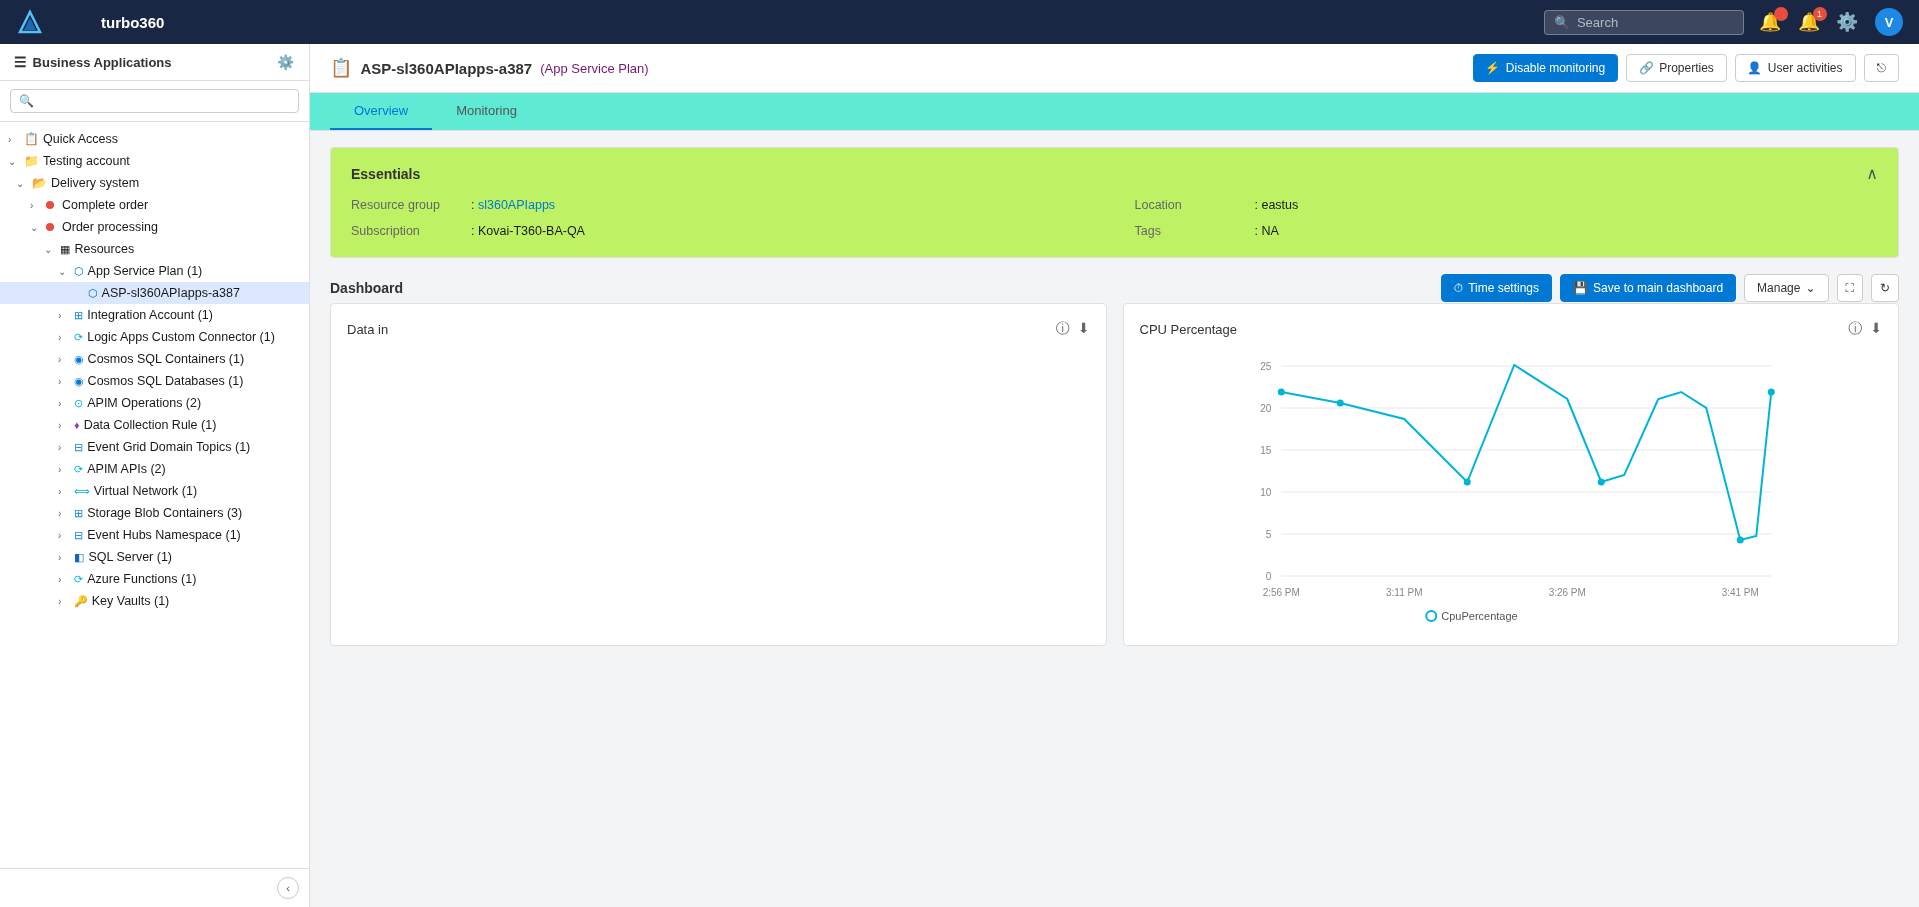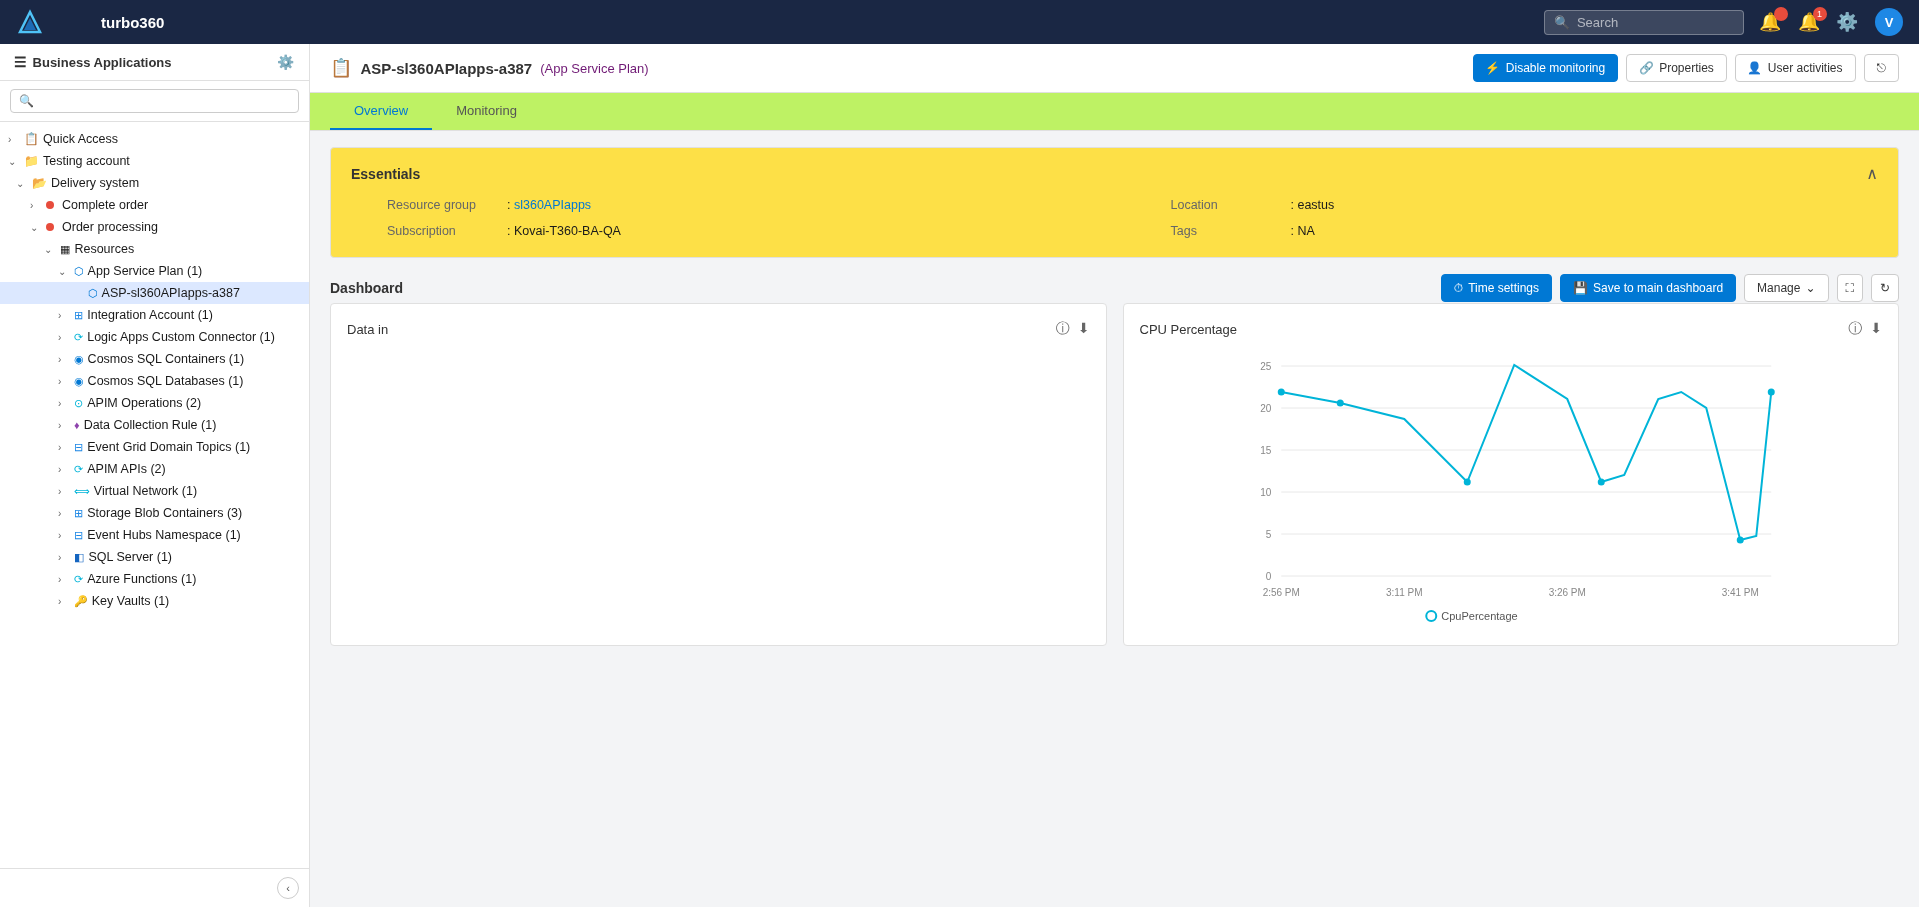--- a/index.html
+++ b/index.html
@@ -162,21 +162,21 @@
       color: #333;
     }
     .btn-primary {
       background: #0078d4;
       color: white;
       border-color: #0078d4;
     }
 
     
     .tabs {
-      background: #bef264;
+      background: #5eead4;
       border-bottom: 1px solid #e0e0e0;
       display: flex;
       padding: 0 20px;
       flex-shrink: 0;
     }
     .tab {
       padding: 10px 24px;
       cursor: pointer;
       font-size: 13px;
       border-bottom: 2px solid transparent;
@@ -186,40 +186,40 @@
 
     
     .content-body {
       flex: 1;
       overflow-y: auto;
       padding: 16px 20px;
     }
 
     
     .essentials-panel {
-      background: #fde047;
+      background: #bef264;
       border-radius: 4px;
       padding: 16px 20px;
       margin-bottom: 16px;
       border: 1px solid #e0e0e0;
     }
     .essentials-header {
       display: flex;
       justify-content: space-between;
       align-items: center;
       margin-bottom: 12px;
     }
     .essentials-header h3 { font-size: 14px; font-weight: 600; }
     .essentials-grid {
       display: grid;
       grid-template-columns: 1fr 1fr;
       gap: 6px 40px;
     }
     .essentials-row { display: flex; gap: 10px; font-size: 12.5px; padding: 3px 0; }
-    .essentials-label { color: #666; min-width: 110px; margin-left: 36px; }
+    .essentials-label { color: #666; min-width: 110px; }
     .essentials-value { color: #1a1a1a; }
     .essentials-value a { color: #0078d4; text-decoration: none; }
 
     
     .dashboard-header {
       display: flex;
       justify-content: space-between;
       align-items: center;
       margin-bottom: 1px;
     }

